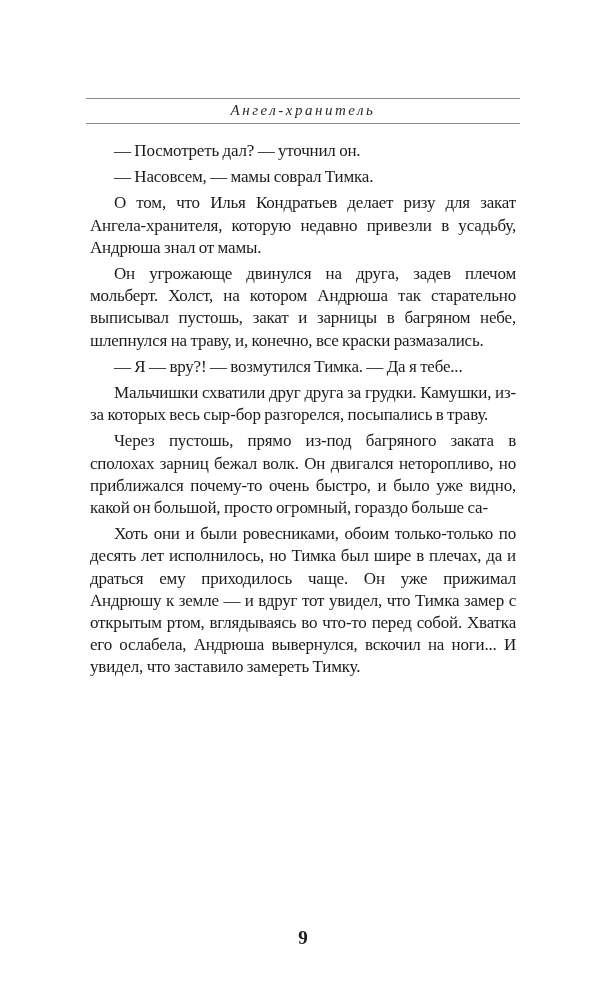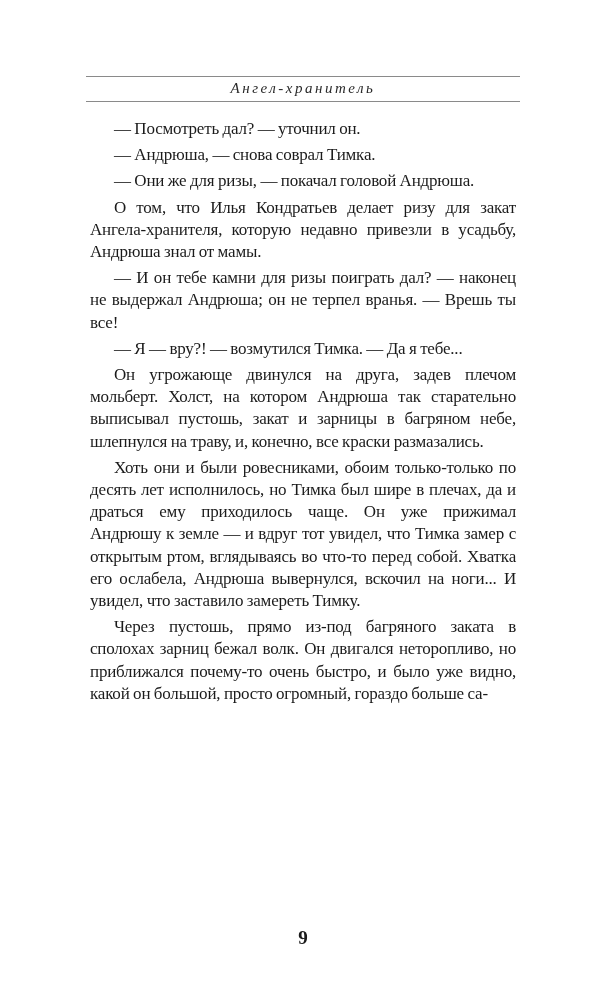--- a/index.html
+++ b/index.html
@@ -7,21 +7,21 @@
     padding: 0;
     background: #ffffff;
   }
   .page {
     position: relative;
     width: 606px;
     height: 1001px;
     margin: 0 auto;
     background: #ffffff;
     box-sizing: border-box;
-    padding-top: 76px;
+    padding-top: 98px;
     font-family: "Liberation Serif", "DejaVu Serif", serif;
     color: #1b1b1b;
     overflow: hidden;
   }
   .column {
     width: 434px;
     margin: 0 auto;
   }
   .running-head .rule {
     border-top: 1px solid #8a8a8a;
@@ -66,27 +66,26 @@
 <div class="page">
 
   <header class="running-head column">
     <div class="rule"></div>
     <div class="head-title">Ангел-хранитель</div>
     <div class="rule"></div>
   </header>
 
   <main class="text-block column">
     <p>— Посмотреть дал? — уточнил он.</p>
-    <p>— Андрюша, — снова соврал Тимка.</p>
-    <p>— Они же для ризы, — покачал головой Андрюша.</p>
+    <p>— Насовсем, — мамы соврал Тимка.</p>
     <p>О том, что Илья Кондратьев делает ризу для закат Ангела-хранителя, которую недавно привезли в усадьбу, Андрюша знал от мамы.</p>
-    <p>— И он тебе камни для ризы поиграть дал? — наконец не выдержал Андрюша; он не терпел вранья. — Врешь ты все!</p>
+    <p>Он угрожающе двинулся на друга, задев плечом мольберт. Холст, на котором Андрюша так старательно выписывал пустошь, закат и зарницы в багряном небе, шлепнулся на траву, и, конечно, все краски размазались.</p>
     <p>— Я — вру?! — возмутился Тимка. — Да я тебе...</p>
-    <p>Он угрожающе двинулся на друга, задев плечом мольберт. Холст, на котором Андрюша так старательно выписывал пустошь, закат и зарницы в багряном небе, шлепнулся на траву, и, конечно, все краски размазались.</p>
+    <p>Мальчишки схватили друг друга за грудки. Камушки, из-за которых весь сыр-бор разгорелся, посыпались в траву.</p>
+    <p>Через пустошь, прямо из-под багряного заката в сполохах зарниц бежал волк. Он двигался неторопливо, но приближался почему-то очень быстро, и было уже видно, какой он большой, просто огромный, гораздо больше са-</p>
     <p>Хоть они и были ровесниками, обоим только-только по десять лет исполнилось, но Тимка был шире в плечах, да и драться ему приходилось чаще. Он уже прижимал Андрюшу к земле — и вдруг тот увидел, что Тимка замер с открытым ртом, вглядываясь во что-то перед собой. Хватка его ослабела, Андрюша вывернулся, вскочил на ноги... И увидел, что заставило замереть Тимку.</p>
-    <p>Через пустошь, прямо из-под багряного заката в сполохах зарниц бежал волк. Он двигался неторопливо, но приближался почему-то очень быстро, и было уже видно, какой он большой, просто огромный, гораздо больше са-</p>
   </main>
 
   <footer class="page-footer">
     <div class="page-number">9</div>
   </footer>
 
 </div>
 
 </body></html>

